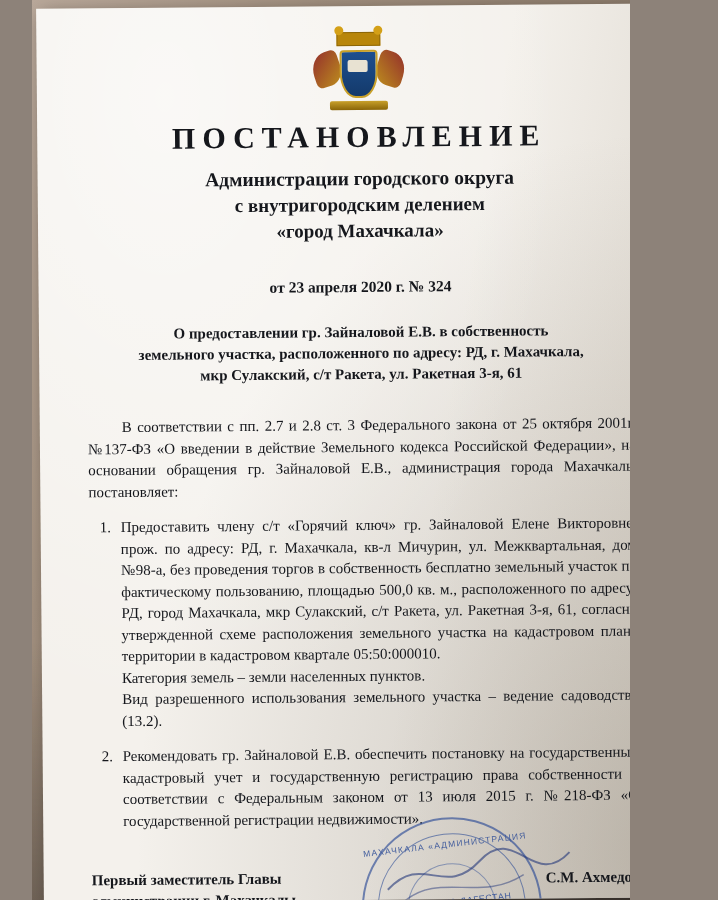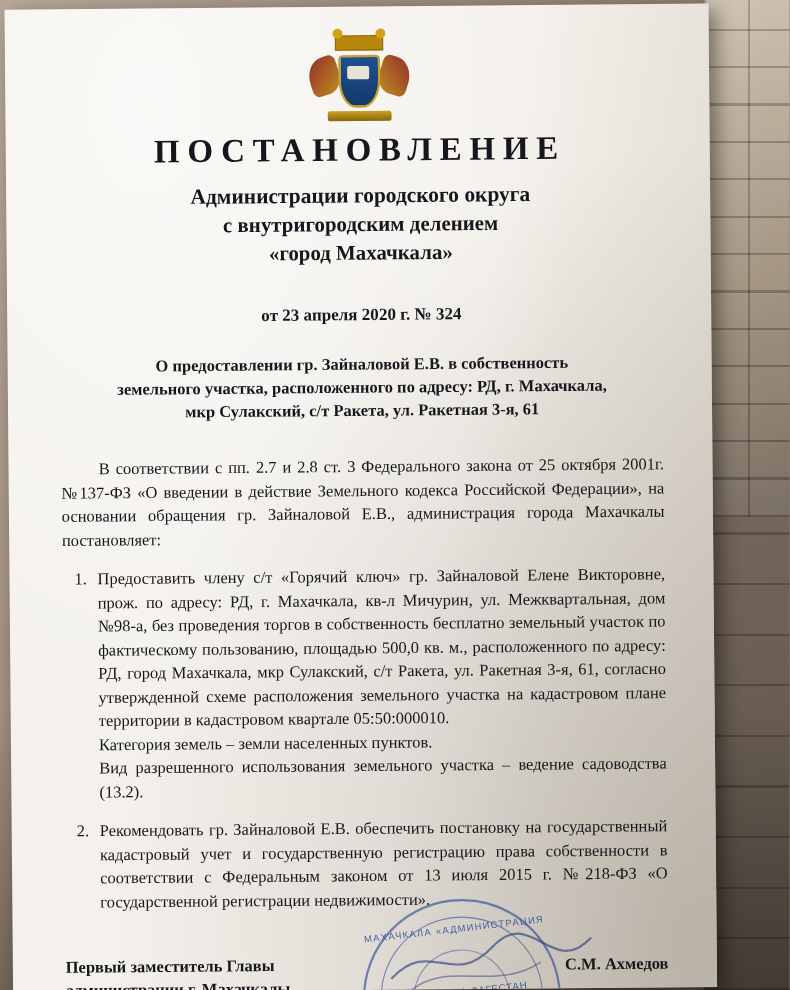--- a/index.html
+++ b/index.html
@@ -10,25 +10,26 @@
     width: 718px;
     height: 900px;
     overflow: hidden;
     background: #8d8279;
     font-family: "Liberation Serif", serif;
   }
 
   
   #photo {
     position: relative;
-    width: 718px;
+    width: 598px;
     height: 900px;
     overflow: hidden;
     background:
       linear-gradient(115deg, #b9a89a 0%, #a2907f 28%, #8e7d6d 60%, #6f6257 100%);
+    margin-left: 32px;
   }
   .tile-zone {
     position: absolute;
     top: 0;
     left: 640px;
     width: 78px;
     height: 470px;
     background:
       repeating-linear-gradient(0deg, rgba(0,0,0,0.22) 0 2px, rgba(255,255,255,0.05) 2px 34px),
       repeating-linear-gradient(90deg, rgba(0,0,0,0.22) 0 2px, rgba(255,255,255,0.05) 2px 40px),

